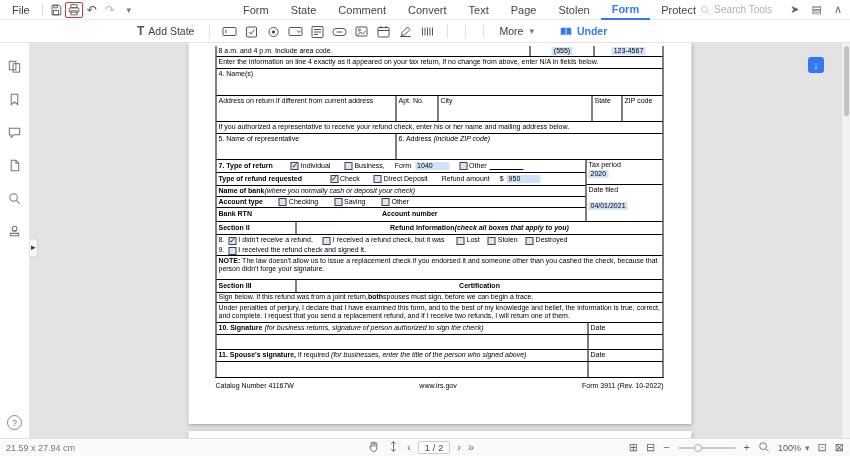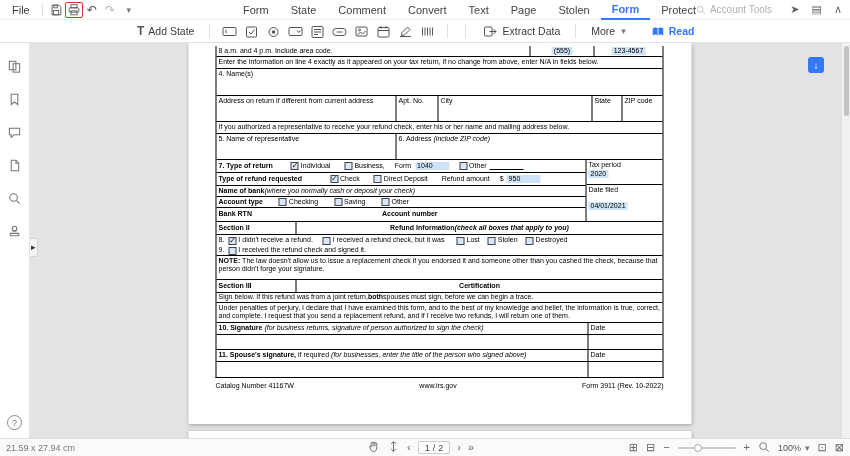--- a/index.html
+++ b/index.html
@@ -129,21 +129,21 @@
       <span class="tab">Stolen</span>
       <span class="tab active">Form</span>
       <span class="tab">Protect</span>
     </div>
 
     <div class="searchbox">
       <svg width="10" height="10" viewBox="0 0 14 14">
           <circle cx="6" cy="6" r="4" fill="none" stroke="#b0b0b0"></circle>
           <path d="M9 9l3.5 3.5" stroke="#b0b0b0"></path>
         </svg>
-      <span>Account Tools</span>
+      <span>Search Tools</span>
     </div>
 
     <div class="mb-right">
       <span class="glyph">➤</span>
       <span class="glyph">▤</span>
       <span class="glyph">∧</span>
     </div>
   </div>
 
   <div class="toolbar">
@@ -210,40 +210,31 @@
         </svg>
       </span>
     <span class="tico">
         <svg width="17" height="15" viewBox="0 0 16 15">
           <path d="M3 3.5v8M5.5 3.5v8M8 3.5v8M10.5 3.5v8M13 3.5v8"></path>
         </svg>
       </span>
 
     <span class="tsep"></span>
     <span class="tsep"></span>
-    <span class="tbtn">
-      <span class="tico">
-          <svg width="16" height="15" viewBox="0 0 16 15">
-            <rect x="2.5" y="3" width="7.5" height="9" rx="1"></rect>
-            <path d="M7.5 7.5h6.5M11.5 5L14 7.5 11.5 10"></path>
-          </svg>
-        </span>
-      <span class="tlabel">Extract Data</span>
-    </span>
     <span class="tsep"></span>
     <span class="tbtn">
       <span class="tlabel">More</span>
       <span class="caret">▾</span>
     </span>
     <span class="tbtn read" style="margin-left:12px">
       <svg width="14" height="13" viewBox="0 0 16 14">
           <path d="M2 3.5c2-1.3 4-1.3 6 0 2-1.3 4-1.3 6 0v8c-2-1.3-4-1.3-6 0-2-1.3-4-1.3-6 0z" fill="#3478f6" stroke="none"></path>
           <path d="M8 4v7" stroke="#fff"></path>
         </svg>
-      <span class="tlabel">Read</span>
+      <span class="tlabel">Under</span>
     </span>
   </div>
 
   <div class="content">
 
     <div class="sidebar">
       <span class="sbtn">
           <svg width="15" height="15" viewBox="0 0 16 16">
             <rect x="2.5" y="2.5" width="7" height="9"></rect>
             <rect x="6.5" y="5" width="7" height="9"></rect>

